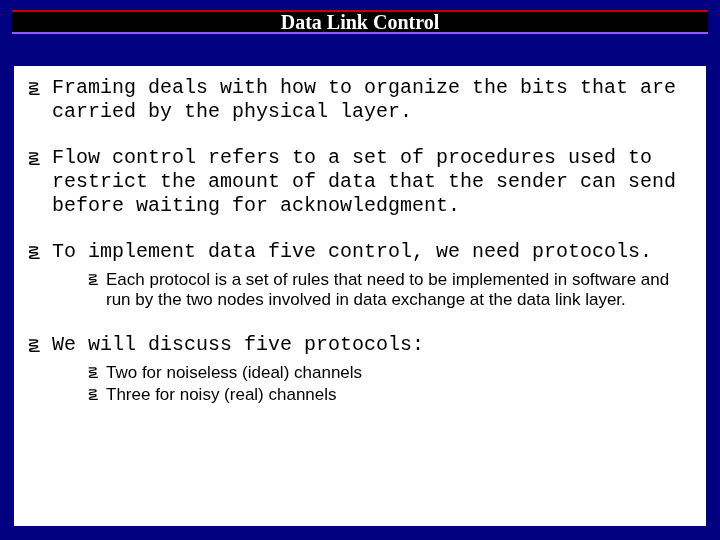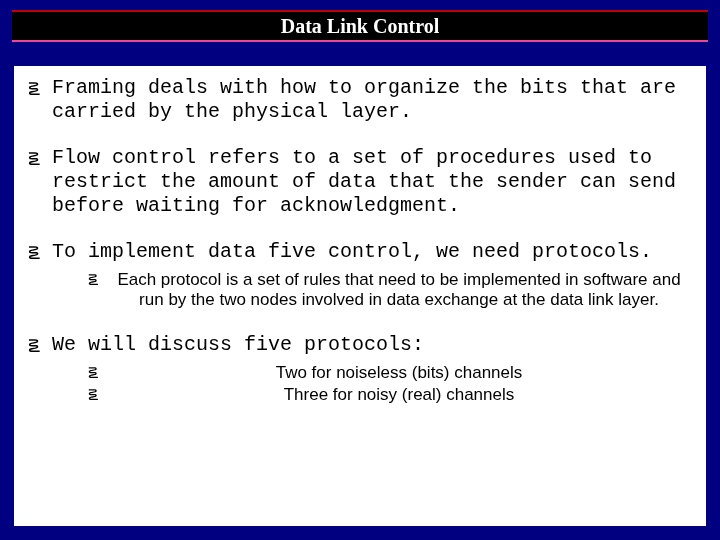--- a/index.html
+++ b/index.html
@@ -13,24 +13,24 @@
   .slide {
     width: 720px;
     height: 540px;
     position: relative;
   }
   .title-bar {
     position: absolute;
     top: 10px;
     left: 12px;
     right: 12px;
-    height: 32px;
+    height: 24px;
     background: #000000;
     border-top: 2px solid #c00000;
-    border-bottom: 2px solid #ec4899;
+    border-bottom: 2px solid #8b5cf6;
     display: flex;
     align-items: center;
     justify-content: center;
   }
   .title-bar h1 {
     color: #ffffff;
     font-size: 20px;
     font-weight: bold;
     font-family: "Times New Roman", serif;
   }
@@ -73,21 +73,21 @@
     font-size: 17px;
     color: #000000;
     line-height: 1.2;
     margin-bottom: 2px;
   }
   .bullet-l2 .bicon {
     flex: 0 0 auto;
     width: 18px;
     font-size: 17px;
   }
-  .bullet-l2 .btext { flex: 1 1 auto; text-align: center; }
+  .bullet-l2 .btext { flex: 1 1 auto; }
 </style>
 </head>
 <body>
 
 <div class="slide">
 
   <div class="title-bar">
     <h1>Data Link Control</h1>
   </div>
 
@@ -114,21 +114,21 @@
       </div>
     </div>
 
     <div class="bullet-l1 tight">
       <span class="bicon">౾</span>
       <span class="btext">We will discuss five protocols:</span>
     </div>
     <div class="sub-group last">
       <div class="bullet-l2">
         <span class="bicon">౾</span>
-        <span class="btext">Two for noiseless (bits) channels</span>
+        <span class="btext">Two for noiseless (ideal) channels</span>
       </div>
       <div class="bullet-l2">
         <span class="bicon">౾</span>
         <span class="btext">Three for noisy (real) channels</span>
       </div>
     </div>
 
   </div>
 </div>
 

